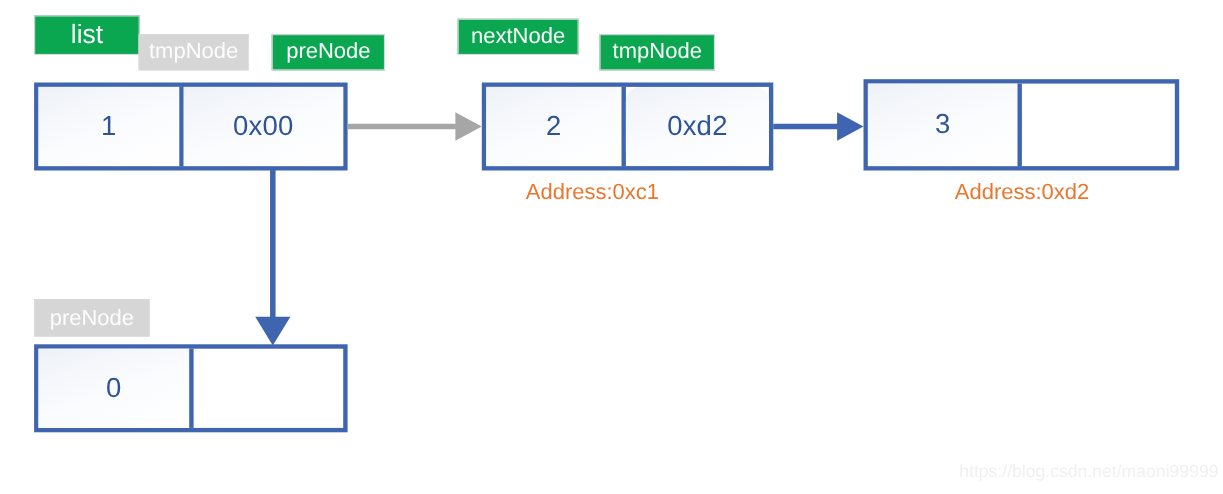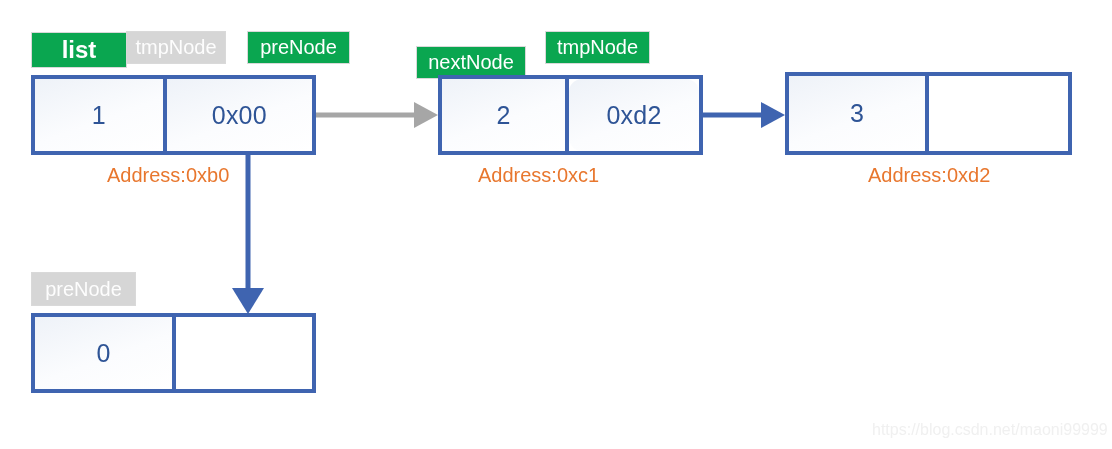--- a/index.html
+++ b/index.html
@@ -73,37 +73,36 @@
     font-size: 16px;
     white-space: nowrap;
     user-select: none;
   }
 </style>
 </head>
 <body>
 
 <div id="canvas">
 
-  <div class="tag green big" style="left:31px; top:32px; width:96px; height:36px;font-weight:bold;">
+  <div class="tag green big" style="left:31px; top:14px; width:96px; height:36px;">
     <span>list</span>
   </div>
   <div class="tag gray" style="left:126px; top:31px; width:100px; height:33px;">
     <span>tmpNode</span>
   </div>
   <div class="tag green" style="left:247px; top:31px; width:103px; height:33px;">
     <span>preNode</span>
   </div>
 
   <div class="node" style="left:31px; top:75px; width:285px; height:80px;">
     <div class="cell data" style="width:141px;">1</div>
     <div class="cell" style="width:156px;">0x00</div>
   </div>
-  <div class="addr" style="left:107px; top:164px;">Address:0xb0</div>
 
-  <div class="tag green" style="left:416px; top:46px; width:110px; height:33px;">
+  <div class="tag green" style="left:416px; top:17px; width:110px; height:33px;">
     <span>nextNode</span>
   </div>
   <div class="tag green" style="left:545px; top:31px; width:105px; height:33px;">
     <span>tmpNode</span>
   </div>
 
   <div class="node" style="left:438px; top:75px; width:265px; height:80px;">
     <div class="cell data" style="width:127px;">2</div>
     <div class="cell" style="width:130px;border-radius:13px;">0xd2</div>
   </div>

